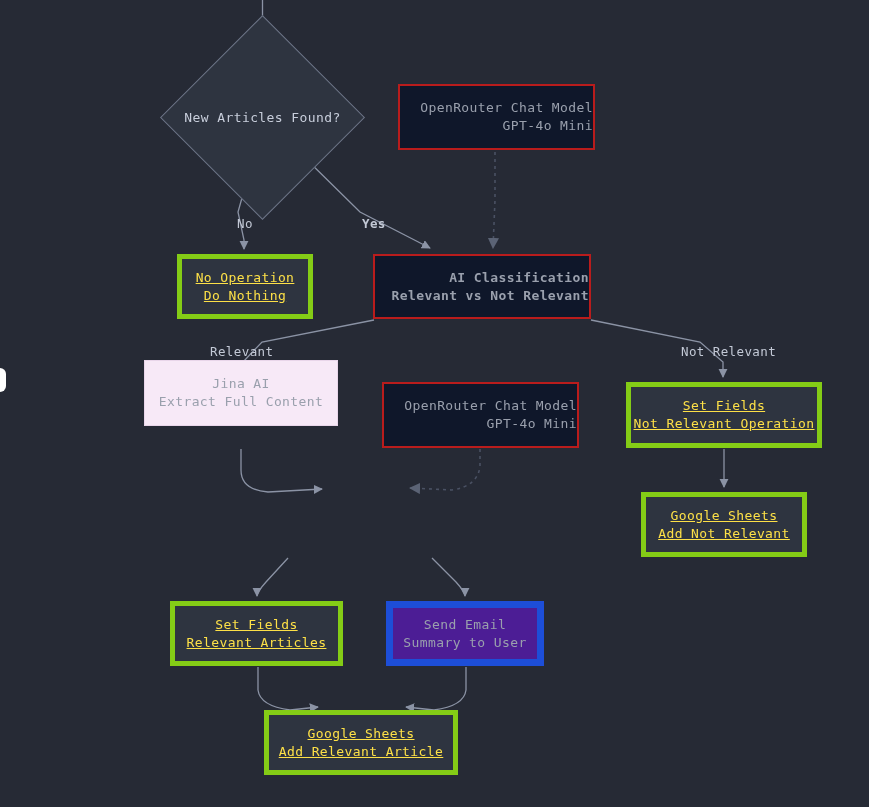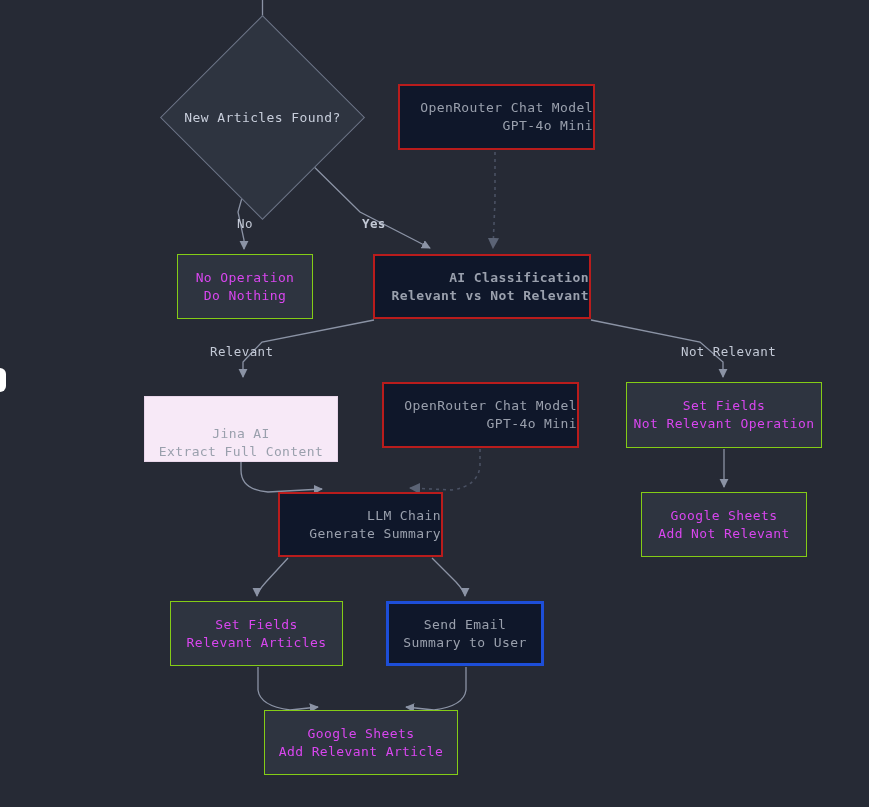--- a/index.html
+++ b/index.html
@@ -40,40 +40,41 @@
     font-size: 13px;
     line-height: 18px;
     letter-spacing: 0.4px;
     white-space: nowrap;
   }
   .node .l1, .node .l2 { display: block; }
 
   
   .n-dark {
     background: #2e3440;
-    border: 1px solid #84cc16;
-    color: #d946ef;
+    border: 5px solid #84cc16;
+    color: #fde047;
+    text-decoration: underline;
   }
   
   .n-cream {
     background: #0f172a;
     border: 2px solid #b91c1c;
     color: #9aa0ad;
     align-items: flex-end;
   }
   
   .n-pink {
     background: #f7e9f7;
     border: 1px solid #e9d6ea;
     color: #9aa0ad;
   }
   
   .n-green {
-    background: #0f172a;
-    border: 3px solid #1d4ed8;
+    background: #4c1d95;
+    border: 7px solid #1d4ed8;
     color: #9aa0ad;
   }
 
   .diamond {
     position: absolute;
     display: flex;
     align-items: center;
     justify-content: center;
   }
   .diamond .dshape {
@@ -168,39 +169,35 @@
   <div class="node n-dark" id="node-2" style="left: 177px; top: 254px; width: 136px; height: 65px;">
     <span class="l1">No Operation</span>
     <span class="l2">Do Nothing</span>
   </div>
 
   <div class="node n-cream" id="node-3" style="left: 373px; top: 254px; width: 218px; height: 65px; font-weight: bold;">
     <span class="l1">AI Classification</span>
     <span class="l2">Relevant vs Not Relevant</span>
   </div>
 
-  <div class="node n-pink" id="node-4" style="left: 144px; top: 396px; width: 194px; height: 66px; justify-content: flex-end;">
+  <div class="node n-pink" id="node-4" style="left: 144px; top: 360px; width: 194px; height: 66px;">
     <span class="l1">Jina AI</span>
     <span class="l2">Extract Full Content</span>
   </div>
 
   <div class="node n-cream" id="node-5" style="left: 382px; top: 382px; width: 197px; height: 66px;">
     <span class="l1">OpenRouter Chat Model</span>
     <span class="l2">GPT-4o Mini</span>
   </div>
 
   <div class="node n-dark" id="node-6" style="left: 626px; top: 382px; width: 196px; height: 66px;">
     <span class="l1">Set Fields</span>
     <span class="l2">Not Relevant Operation</span>
   </div>
 
-  <div class="node n-cream" id="node-7" style="left: 278px; top: 492px; width: 165px; height: 65px;">
-    <span class="l1">LLM Chain</span>
-    <span class="l2">Generate Summary</span>
-  </div>
 
   <div class="node n-dark" id="node-8" style="left: 641px; top: 492px; width: 166px; height: 65px;">
     <span class="l1">Google Sheets</span>
     <span class="l2">Add Not Relevant</span>
   </div>
 
   <div class="node n-dark" id="node-9" style="left: 170px; top: 601px; width: 173px; height: 65px;">
     <span class="l1">Set Fields</span>
     <span class="l2">Relevant Articles</span>
   </div>

